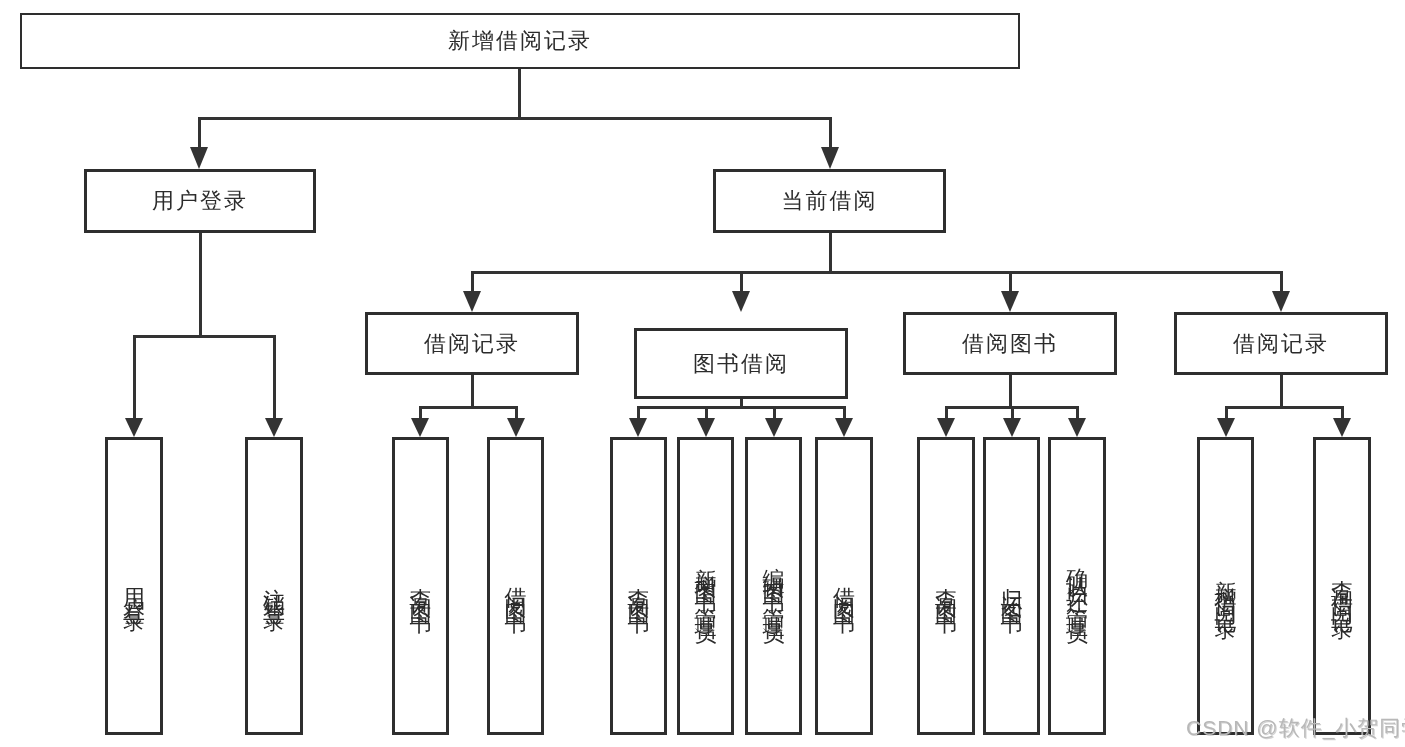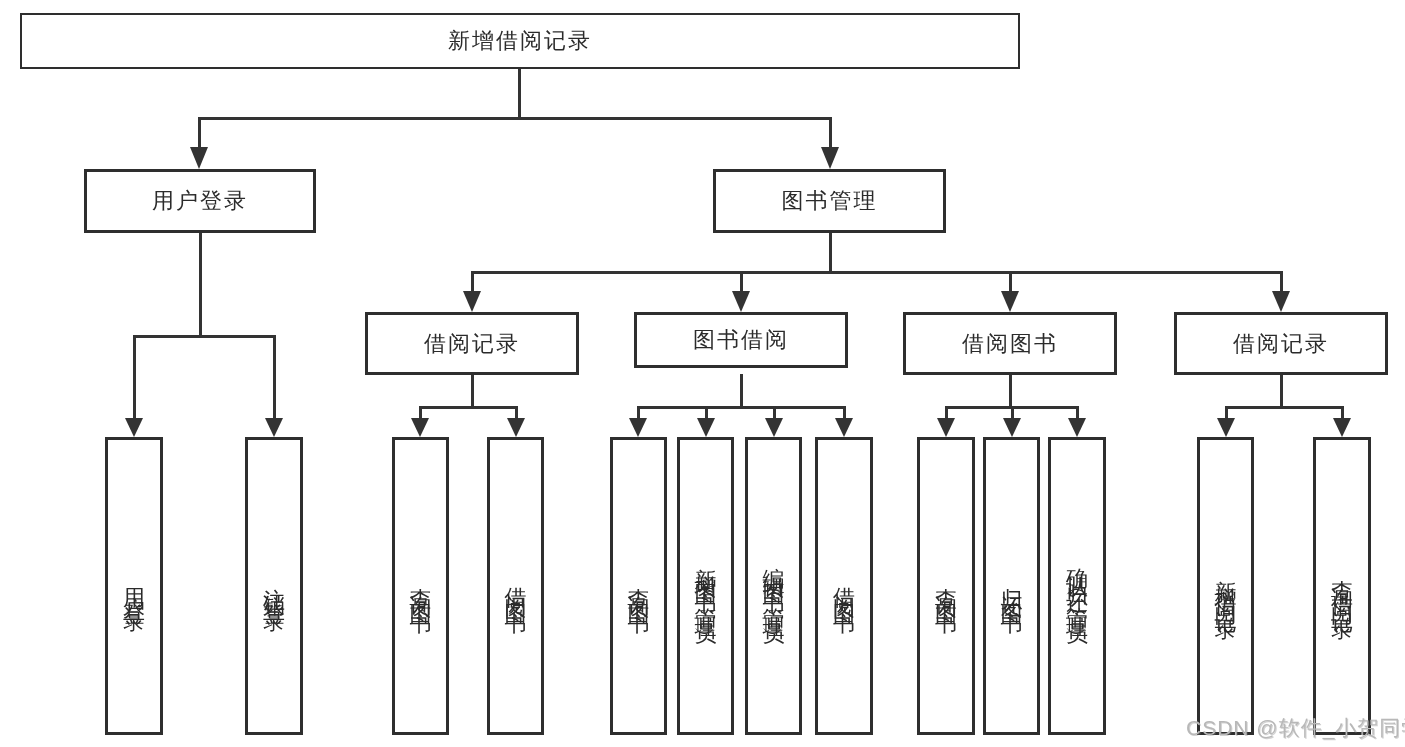--- a/index.html
+++ b/index.html
@@ -103,24 +103,24 @@
       <line x1="1226" y1="407" x2="1226" y2="419"></line>
       <polygon points="1217,418 1235,418 1226,437"></polygon>
       <line x1="1342" y1="407" x2="1342" y2="419"></line>
       <polygon points="1333,418 1351,418 1342,437"></polygon>
     </g>
   </svg>
 
   <div class="box h root" style="left:20px;top:13px;width:1000px;height:56px">新增借阅记录</div>
 
   <div class="box h" style="left:84px;top:169px;width:232px;height:64px">用户登录</div>
-  <div class="box h" style="left:713px;top:169px;width:233px;height:64px">图书管理</div>
+  <div class="box h" style="left:713px;top:169px;width:233px;height:64px">当前借阅</div>
 
   <div class="box h" style="left:365px;top:312px;width:214px;height:63px">借阅记录</div>
-  <div class="box h" style="left:634px;top:312px;width:214px;height:56px">图书借阅</div>
+  <div class="box h" style="left:634px;top:328px;width:214px;height:71px">图书借阅</div>
   <div class="box h" style="left:903px;top:312px;width:214px;height:63px">借阅图书</div>
   <div class="box h" style="left:1174px;top:312px;width:214px;height:63px">借阅记录</div>
 
   <div class="box v" style="left:105px;top:437px;width:58px;height:298px">用户登录</div>
   <div class="box v" style="left:245px;top:437px;width:58px;height:298px">注销登录</div>
 
   <div class="box v" style="left:392px;top:437px;width:57px;height:298px">查询图书</div>
   <div class="box v" style="left:487px;top:437px;width:57px;height:298px">借阅图书</div>
 
   <div class="box v" style="left:610px;top:437px;width:57px;height:298px">查询图书</div>

